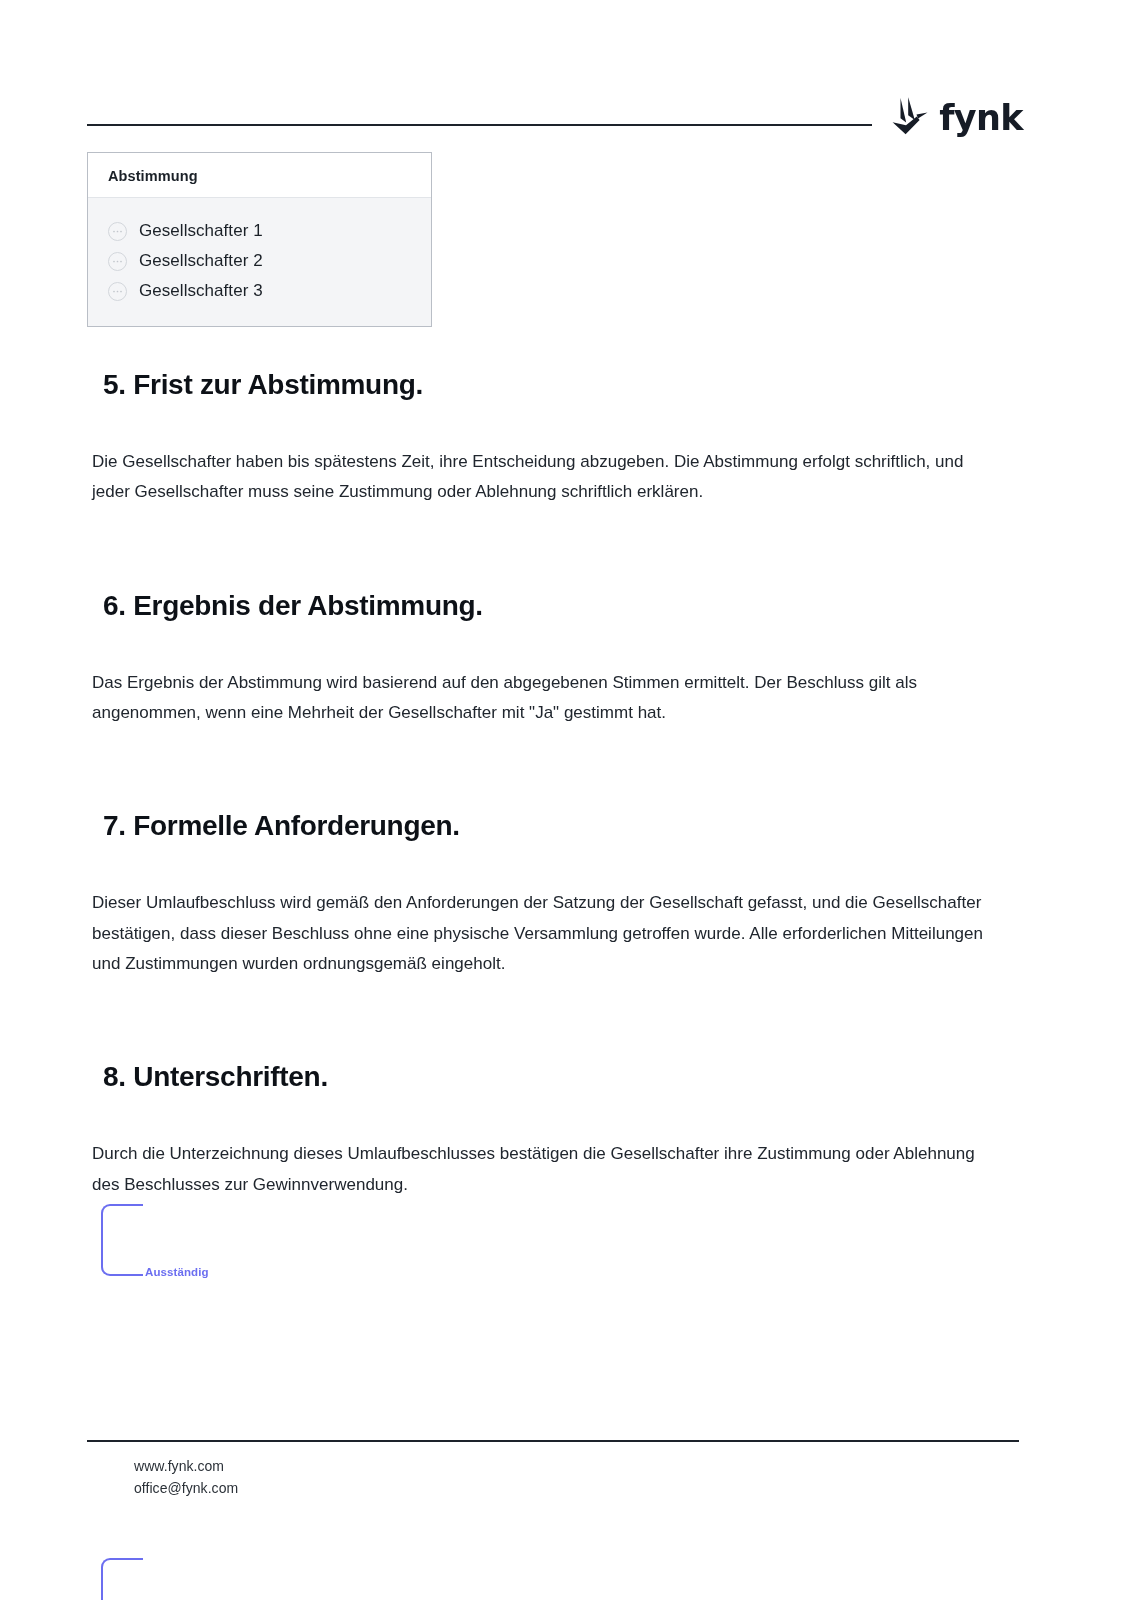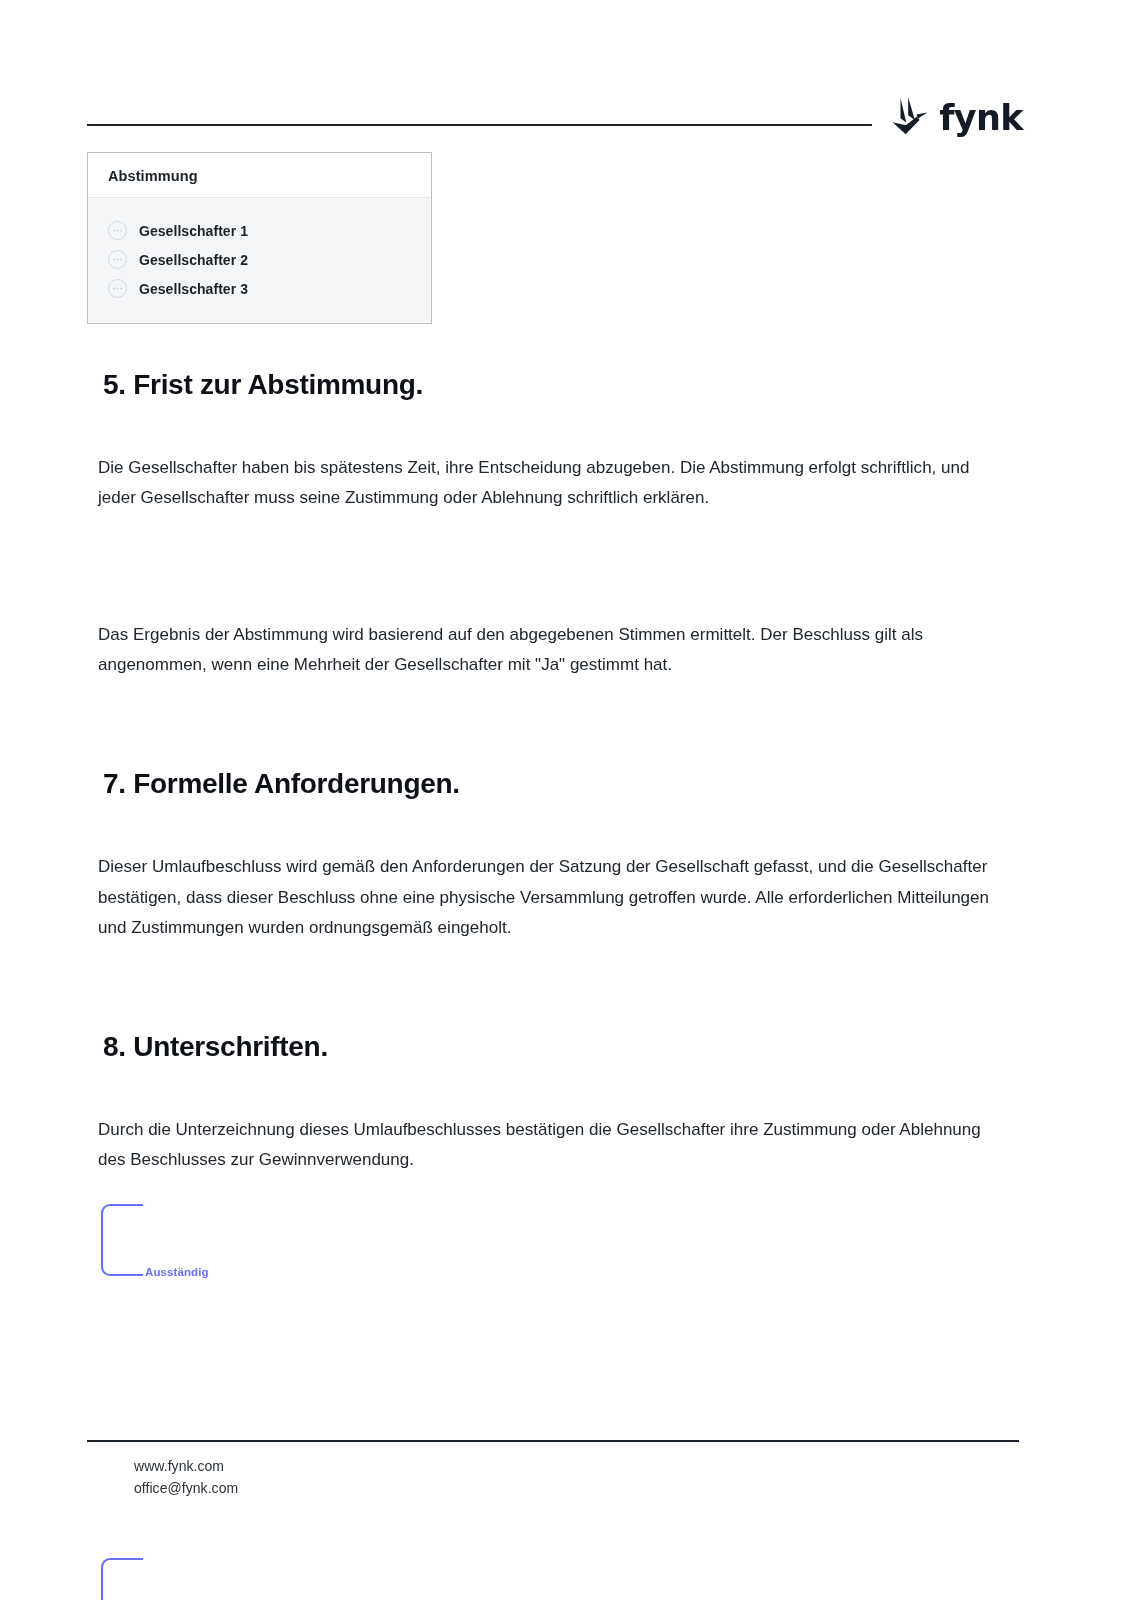--- a/index.html
+++ b/index.html
@@ -102,43 +102,43 @@
     border-radius: 50%;
     border: 1px solid #d3d7dc;
     background: #f4f5f7;
     display: flex;
     align-items: center;
     justify-content: center;
     flex: none;
   }
   .vote-status svg { display: block; }
   .vote-name {
-    font-size: 14px;
-    font-weight: 700;
+    font-size: 17px;
+    font-weight: 400;
     color: #1b2128;
     letter-spacing: 0.05px;
   }
 
   
   .content {
     position: absolute;
     left: 87px;
     top: 352px;
     width: 940px;
   }
   h2.section-heading {
     margin: 16px;
     font-size: 28px;
     font-weight: 700;
     letter-spacing: -0.3px;
     color: #0d1117;
     line-height: 1.22;
   }
   p.section-body {
-    margin: 11px;
+    margin: 5px;
     font-size: 17px;
     line-height: 1.78;
     color: #20262e;
     letter-spacing: 0.01px;
     max-width: 905px;
   }
   .section { margin-bottom: 0; }
   .gap-after-heading { height: 24px; }
   .gap-between-sections { height: 60px; }
 
@@ -267,20 +267,21 @@
 
     <div class="section">
       <h2 class="section-heading">5. Frist zur Abstimmung.</h2>
       <div class="gap-after-heading"></div>
       <p class="section-body">Die Gesellschafter haben bis spätestens Zeit, ihre Entscheidung abzugeben. Die Abstimmung erfolgt schriftlich, und jeder Gesellschafter muss seine Zustimmung oder Ablehnung schriftlich erklären.</p>
     </div>
 
     <div class="gap-between-sections"></div>
 
     <div class="section">
+      <h2 class="section-heading">6. Ergebnis der Abstimmung.</h2>
       <div class="gap-after-heading"></div>
       <p class="section-body">Das Ergebnis der Abstimmung wird basierend auf den abgegebenen Stimmen ermittelt. Der Beschluss gilt als angenommen, wenn eine Mehrheit der Gesellschafter mit "Ja" gestimmt hat.</p>
     </div>
 
     <div class="gap-between-sections"></div>
 
     <div class="section">
       <h2 class="section-heading">7. Formelle Anforderungen.</h2>
       <div class="gap-after-heading"></div>
       <p class="section-body">Dieser Umlaufbeschluss wird gemäß den Anforderungen der Satzung der Gesellschaft gefasst, und die Gesellschafter bestätigen, dass dieser Beschluss ohne eine physische Versammlung getroffen wurde. Alle erforderlichen Mitteilungen und Zustimmungen wurden ordnungsgemäß eingeholt.</p>

